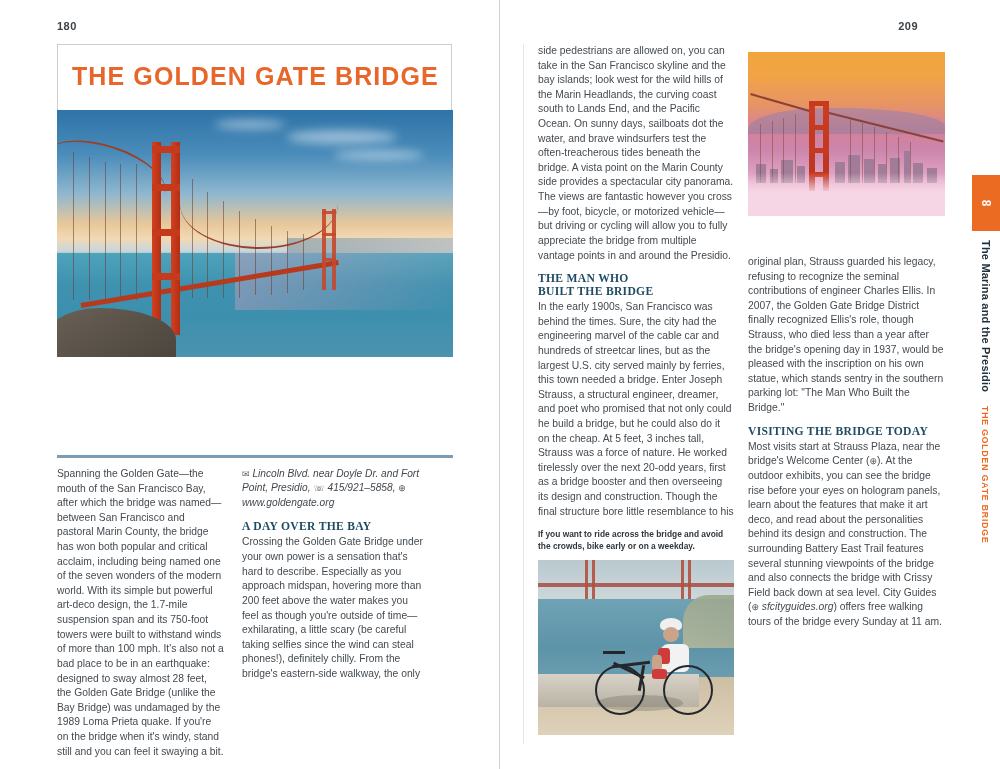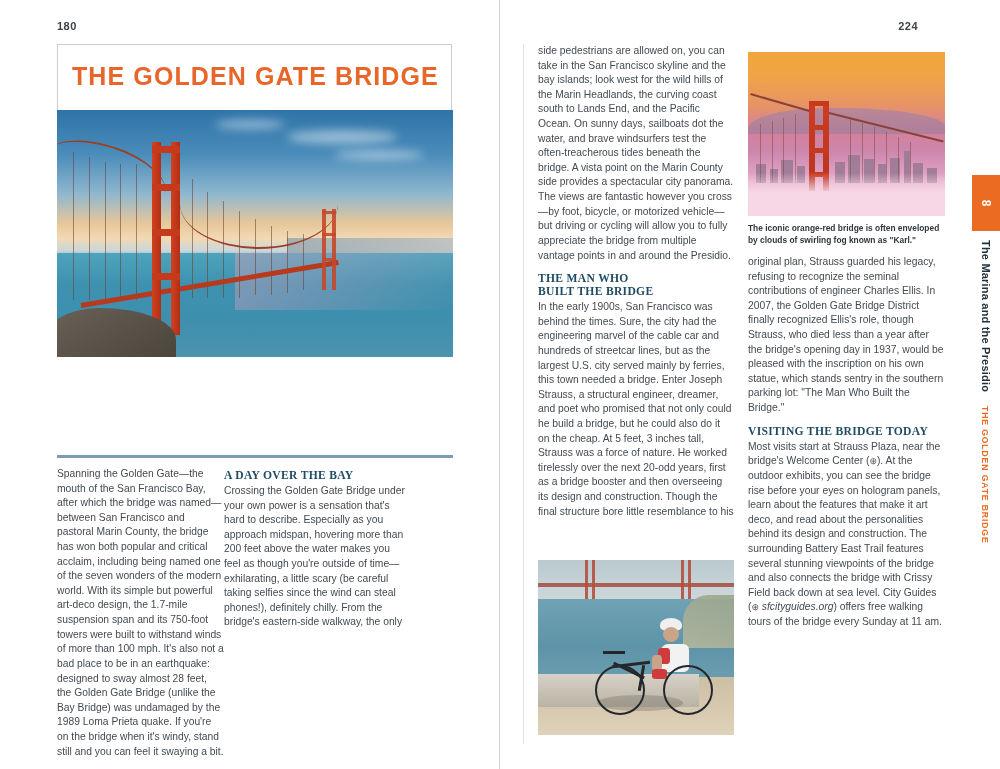--- a/index.html
+++ b/index.html
@@ -97,21 +97,21 @@
     padding:10px 12px 12px 12px;
     border-left:1px solid #c9ced2; border-right:1px solid #c9ced2; border-bottom:1px solid #c9ced2;
     font-family:"Liberation Serif", serif;
     font-size:14.2px; line-height:1.52; color:#e17a4e;
   }
   .rule-blue {
     position:absolute; left:57px; width:396px; height:3px;
     background:#7b9cb5;
   }
 
-  .lcols { position:absolute; left:57px; top:467px; width:396px; display:flex; }
+  .lcols { position:absolute; left:57px; top:467px; width:396px; display:flex; gap:18px; }
   .lcol { width:167px; }
   .lcol.right-col { width:185px; }
 
   p.body {
     font-size:10.3px; line-height:1.42; color:#434a50; text-align:left;
     margin:0 0 9px 0;
   }
   p.body.last { margin-bottom:0; }
   p.meta {
     font-size:10.2px; line-height:1.42; color:#41484e; font-style:italic;
@@ -206,21 +206,21 @@
   }
   .vtext.chapter { font-size:11px; font-weight:700; color:#22313c; letter-spacing:.2px; }
   .vtext.section { font-size:8.6px; font-weight:700; color:#ec6b23; letter-spacing:.9px; margin-top:14px; }
 </style>
 </head>
 <body>
 
 <div class="spread">
 
   <div class="folio folio-left">180</div>
-  <div class="folio folio-right">224</div>
+  <div class="folio folio-right">209</div>
 
   <div class="gutter"></div>
   <div class="gutter2"></div>
 
   <div class="feature-box">
     <div class="feature-title">THE GOLDEN GATE BRIDGE</div>
   </div>
 
   <div class="hero">
     <div class="hero-sky"></div>
@@ -268,32 +268,41 @@
   </div>
 
 
   <div class="rule-blue" style="top:455px;"></div>
 
   <div class="lcols">
     <div class="lcol">
       <p class="body">Spanning the Golden Gate—the mouth of the San Francisco Bay, after which the bridge was named—between San Francisco and pastoral Marin County, the bridge has won both popular and critical acclaim, including being named one of the seven wonders of the modern world. With its simple but powerful art-deco design, the 1.7-mile suspension span and its 750-foot towers were built to withstand winds of more than 100 mph. It's also not a bad place to be in an earthquake: designed to sway almost 28 feet, the Golden Gate Bridge (unlike the Bay Bridge) was undamaged by the 1989 Loma Prieta quake. If you're on the bridge when it's windy, stand still and you can feel it swaying a bit.</p>
     </div>
     <div class="lcol right-col">
+      <p class="meta">
+        <span class="ic">✉</span>
+        <span>Lincoln Blvd. near Doyle Dr. and Fort Point, Presidio,</span>
+        <span class="ic">☏</span>
+        <span>415/921–5858,</span>
+        <span class="ic">⊕</span>
+        <span>www.goldengate.org</span>
+      </p>
       <h3 class="sub">A DAY OVER THE BAY</h3>
       <p class="body last">Crossing the Golden Gate Bridge under your own power is a sensation that's hard to describe. Especially as you approach midspan, hovering more than 200 feet above the water makes you feel as though you're outside of time—exhilarating, a little scary (be careful taking selfies since the wind can steal phones!), definitely chilly. From the bridge's eastern-side walkway, the only</p>
     </div>
   </div>
 
   <div class="rp rcol-1">
     <p class="body">side pedestrians are allowed on, you can take in the San Francisco skyline and the bay islands; look west for the wild hills of the Marin Headlands, the curving coast south to Lands End, and the Pacific Ocean. On sunny days, sailboats dot the water, and brave windsurfers test the often-treacherous tides beneath the bridge. A vista point on the Marin County side provides a spectacular city panorama. The views are fantastic however you cross—by foot, bicycle, or motorized vehicle—but driving or cycling will allow you to fully appreciate the bridge from multiple vantage points in and around the Presidio.</p>
     <h3 class="sub">THE MAN WHO</h3>
     <h3 class="sub" style="margin-top:-2px;">BUILT THE BRIDGE</h3>
     <p class="body">In the early 1900s, San Francisco was behind the times. Sure, the city had the engineering marvel of the cable car and hundreds of streetcar lines, but as the largest U.S. city served mainly by ferries, this town needed a bridge. Enter Joseph Strauss, a structural engineer, dreamer, and poet who promised that not only could he build a bridge, but he could also do it on the cheap. At 5 feet, 3 inches tall, Strauss was a force of nature. He worked tirelessly over the next 20-odd years, first as a bridge booster and then overseeing its design and construction. Though the final structure bore little resemblance to his</p>
   </div>
 
+  <div class="tipbox">If you want to ride across the bridge and avoid the crowds, bike early or on a weekday.</div>
 
   <div class="photo-bike">
     <div class="bk-sky"></div>
     <div class="bk-water"></div>
     <div class="bk-bridge-deck"></div>
     <div class="bk-tower" style="left:24%;">
         <div class="leg l"></div>
         <div class="leg r"></div>
       </div>
     <div class="bk-tower" style="left:73%;">
@@ -353,21 +362,20 @@
       <div class="leg l"></div>
         <div class="leg r"></div>
       <div class="x" style="top:0;"></div>
       <div class="x" style="top:26%;"></div>
       <div class="x" style="top:52%;"></div>
       <div class="x" style="top:78%;"></div>
     </div>
     <div class="fog-bank"></div>
   </div>
 
-  <div class="photo-cap">The iconic orange-red bridge is often enveloped by clouds of swirling fog known as "Karl."</div>
 
   <div class="rp rcol-2" style="top:255px;">
     <p class="body">original plan, Strauss guarded his legacy, refusing to recognize the seminal contributions of engineer Charles Ellis. In 2007, the Golden Gate Bridge District finally recognized Ellis's role, though Strauss, who died less than a year after the bridge's opening day in 1937, would be pleased with the inscription on his own statue, which stands sentry in the southern parking lot: "The Man Who Built the Bridge."</p>
     <h3 class="sub">VISITING THE BRIDGE TODAY</h3>
     <p class="body last"><span>Most visits start at Strauss Plaza, near the bridge's Welcome Center (</span><span class="ic">⊕</span><span>). At the outdoor exhibits, you can see the bridge rise before your eyes on hologram panels, learn about the features that make it art deco, and read about the personalities behind its design and construction. The surrounding Battery East Trail features several stunning viewpoints of the bridge and also connects the bridge with Crissy Field back down at sea level. City Guides (</span><span class="ic">⊕</span> <em>sfcityguides.org</em><span>) offers free walking tours of the bridge every Sunday at 11 am.</span></p>
   </div>
 
   <div class="tab-num">
     <span>8</span>
   </div>

